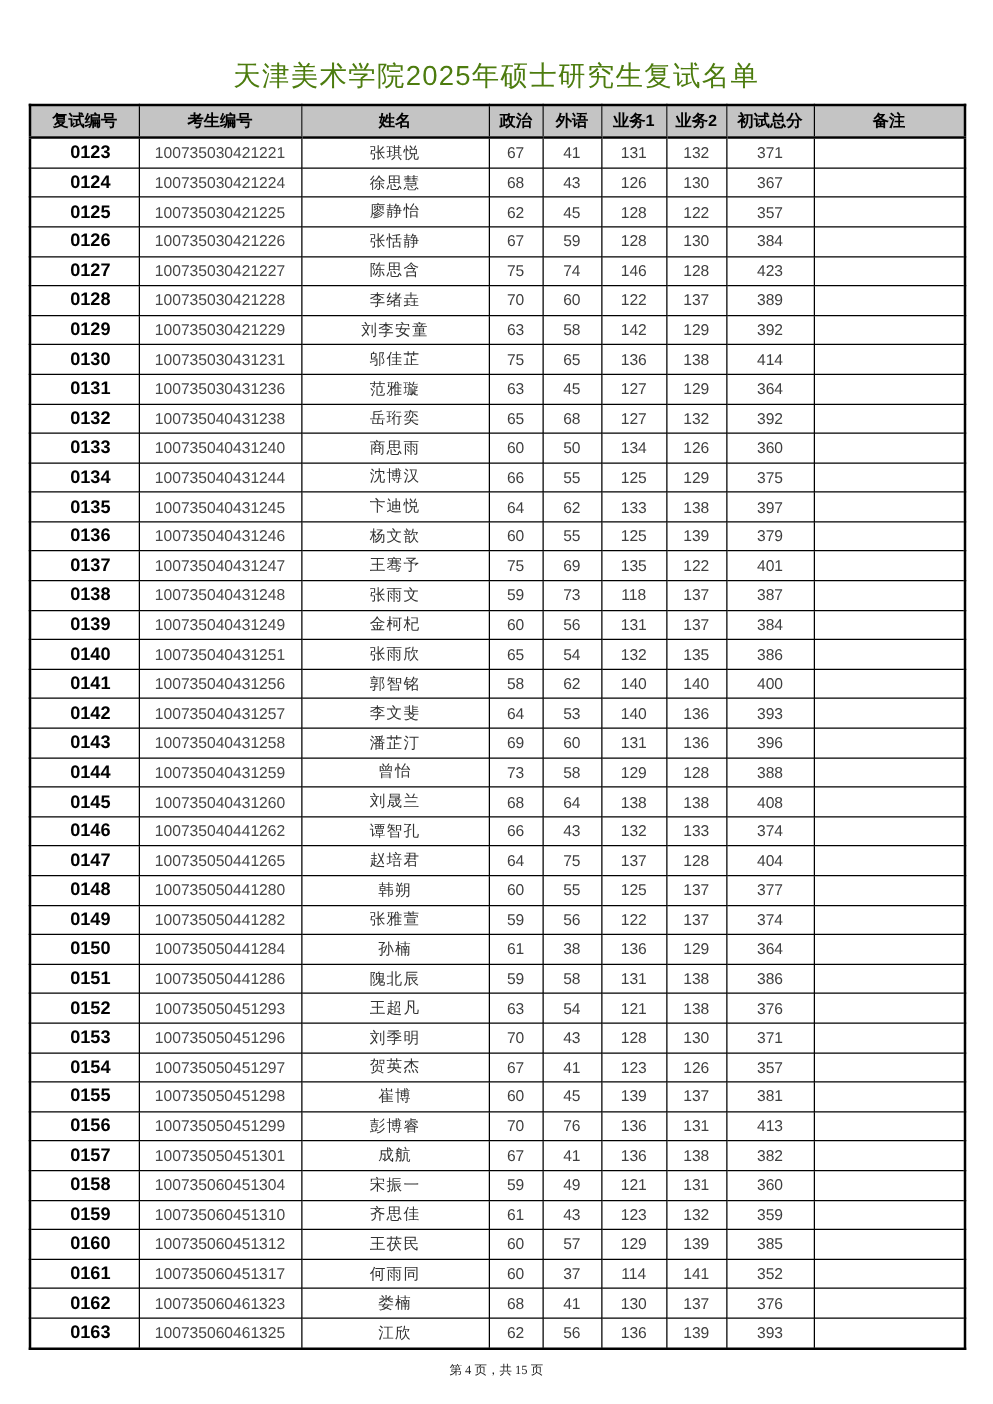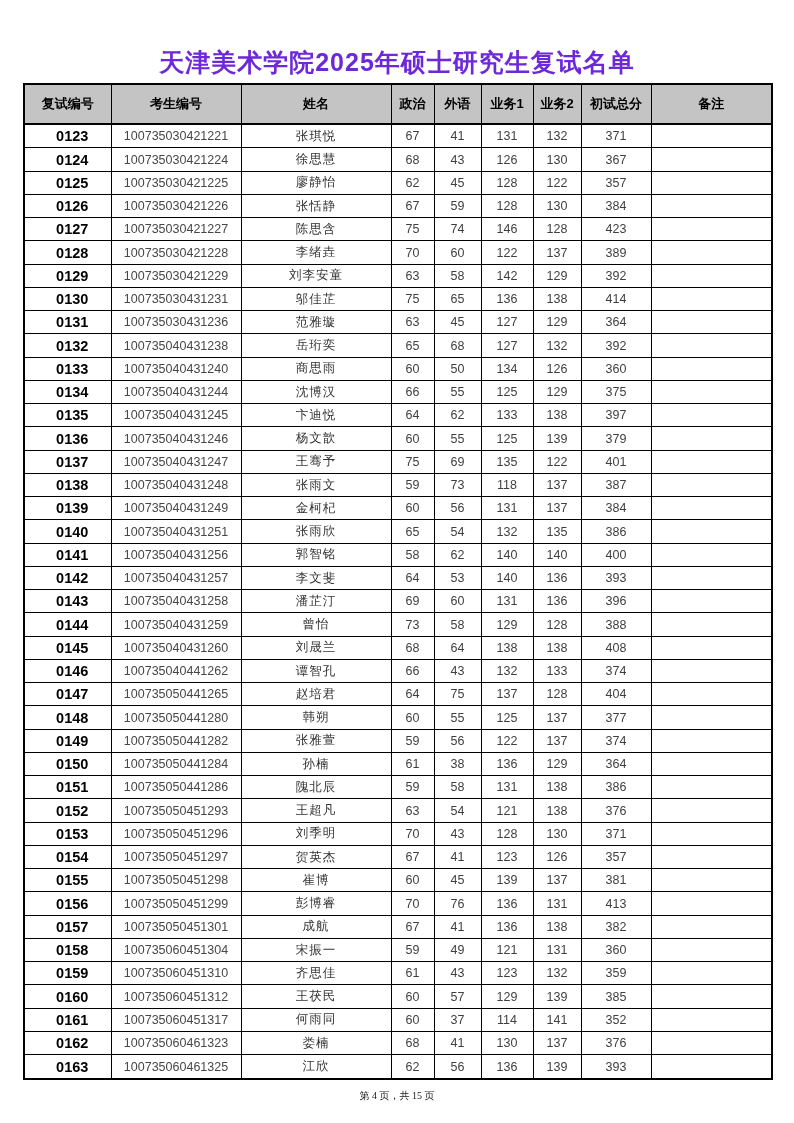--- a/index.html
+++ b/index.html
@@ -14,44 +14,44 @@
     height: 1123px;
     background: #ffffff;
     overflow: hidden;
   }
   .doc-title {
     position: absolute;
     top: 46px;
     left: 0;
     width: 100%;
     text-align: center;
-    font-size: 25px;
-    font-weight: bold;
-    color: #6d28d9;
+    font-size: 22px;
+    font-weight: normal;
+    color: #4d7c0f;
     letter-spacing: 1px;
   }
   table.roster {
     position: absolute;
     left: 23px;
     top: 83px;
     width: 748px;
     height: 997px;
     border-collapse: collapse;
     table-layout: fixed;
   }
   table.roster th, table.roster td {
     border: 1px solid #000000;
     text-align: center;
     vertical-align: middle;
     overflow: hidden;
     white-space: nowrap;
     padding: 0 2px;
   }
   table.roster { border: 2px solid #000000; }
-  table.roster thead tr { height: 40px; padding-left: 12px; }
+  table.roster thead tr { height: 26px; padding-left: 12px; }
   table.roster thead th {
     background: #c4c4c4;
     font-size: 13px;
     font-weight: bold;
     color: #000000;
     border-bottom: 2px solid #000000;
   }
   table.roster tbody td {
     font-size: 12.5px;
     color: #3f3f3f;

